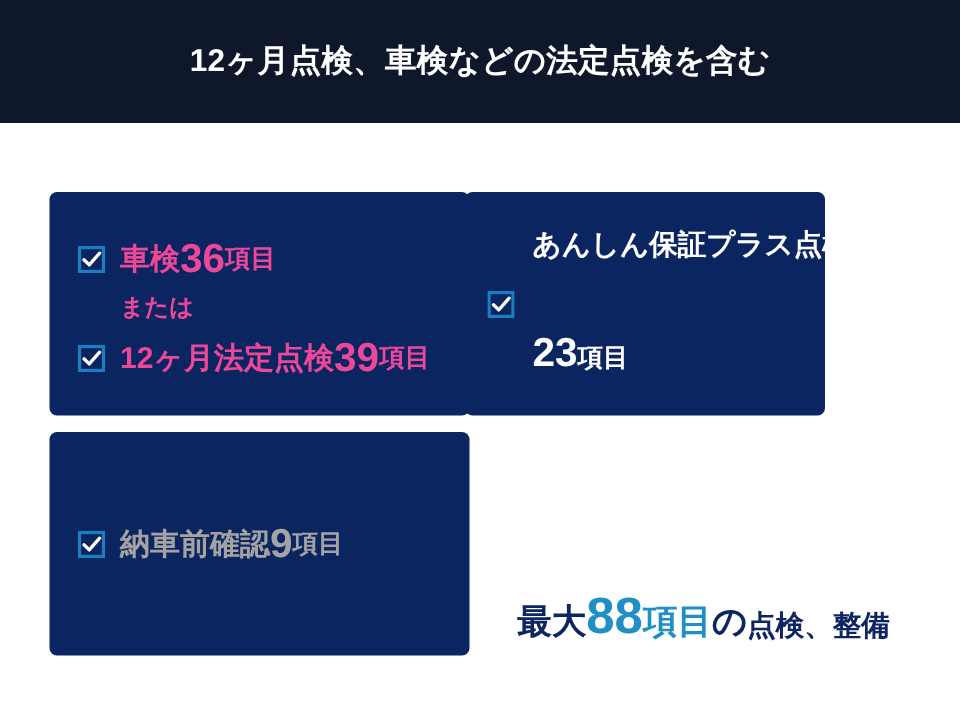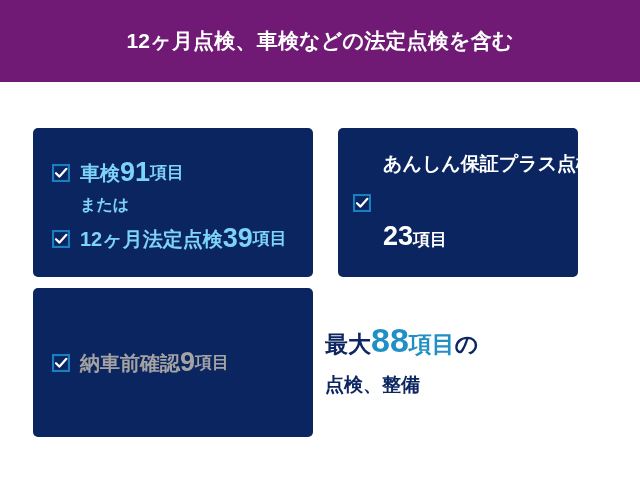--- a/index.html
+++ b/index.html
@@ -17,21 +17,21 @@
     -webkit-font-smoothing: antialiased;
   }
 
   
   .header-band {
     position: absolute;
     left: 0;
     top: 0;
     width: 640px;
     height: 82px;
-    background: #701a75;
+    background: #0f172a;
     display: flex;
     flex-direction: column;
     align-items: center;
     justify-content: center;
     box-sizing: border-box;
   }
   .header-line {
     color: #ffffff;
     font-size: 21px;
     font-weight: bold;
@@ -47,21 +47,21 @@
     border-radius: 5px;
     box-sizing: border-box;
   }
   .card-topleft {
     left: 33px;
     top: 128px;
     width: 280px;
     height: 149px;
   }
   .card-topright {
-    left: 338px;
+    left: 310px;
     top: 128px;
     width: 240px;
     height: 149px;
   }
   .card-bottomleft {
     left: 33px;
     top: 288px;
     width: 280px;
     height: 149px;
   }
@@ -84,21 +84,21 @@
   .tl-inner {
     position: absolute;
     left: 19px;
     top: 28px;
     right: 10px;
   }
   .tl-row {
     display: flex;
     align-items: center;
     height: 33px;
-    color: #7dd3fc;
+    color: #ec4899;
     white-space: nowrap;
   }
   .tl-row .cb-slot {
     width: 28px;
     flex: 0 0 28px;
     display: flex;
     align-items: center;
   }
   .txt-md {
     font-size: 20px;
@@ -170,22 +170,21 @@
   }
 
   
   .summary {
     position: absolute;
     left: 325px;
     top: 288px;
     width: 288px;
     height: 149px;
     display: flex;
-    flex-direction: column;
-    align-items: flex-start;
+    align-items: flex-end;
     justify-content: center;
     box-sizing: border-box;
   }
   .summary-line {
     white-space: nowrap;
     line-height: 38px;
     color: #0d2560;
     font-weight: bold;
   }
   .sum-sm {
@@ -216,21 +215,21 @@
     <div class="tl-row">
       <span class="cb-slot">
         <span class="checkbox">
           <svg viewBox="0 0 18 18" xmlns="http://www.w3.org/2000/svg">
             <rect x="1" y="1" width="16" height="16" fill="none" stroke="#1a7fc1" stroke-width="2.2"></rect>
             <path d="M4 9.2 L7.5 12.6 L14.4 4.8" fill="none" stroke="#ffffff" stroke-width="2.2" stroke-linecap="round" stroke-linejoin="round"></path>
           </svg>
         </span>
       </span>
       <span class="txt-md">車検</span>
-        <span class="txt-num-lg">91</span>
+        <span class="txt-num-lg">36</span>
         <span class="txt-sm">項目</span>
     </div>
 
     <div class="tl-row">
       <span class="cb-slot"></span>
       <span class="tl-mid">または</span>
     </div>
 
     <div class="tl-row">
       <span class="cb-slot">

